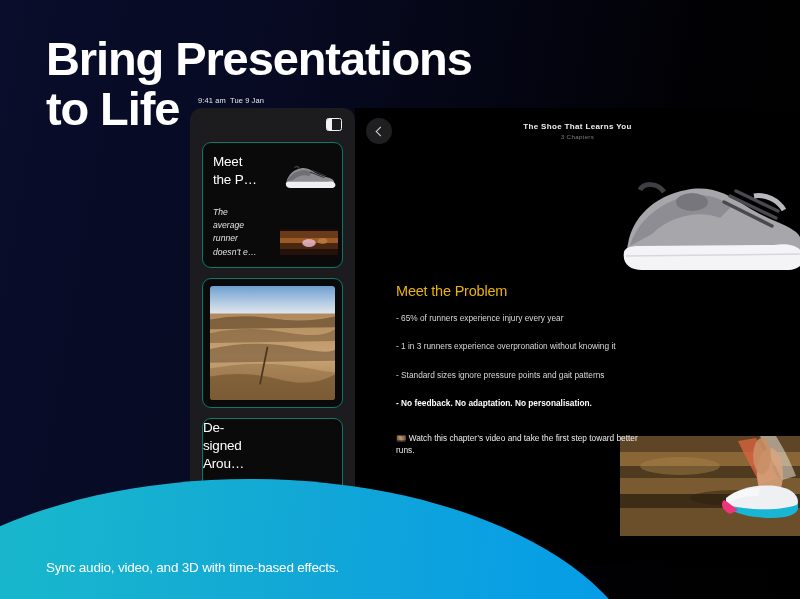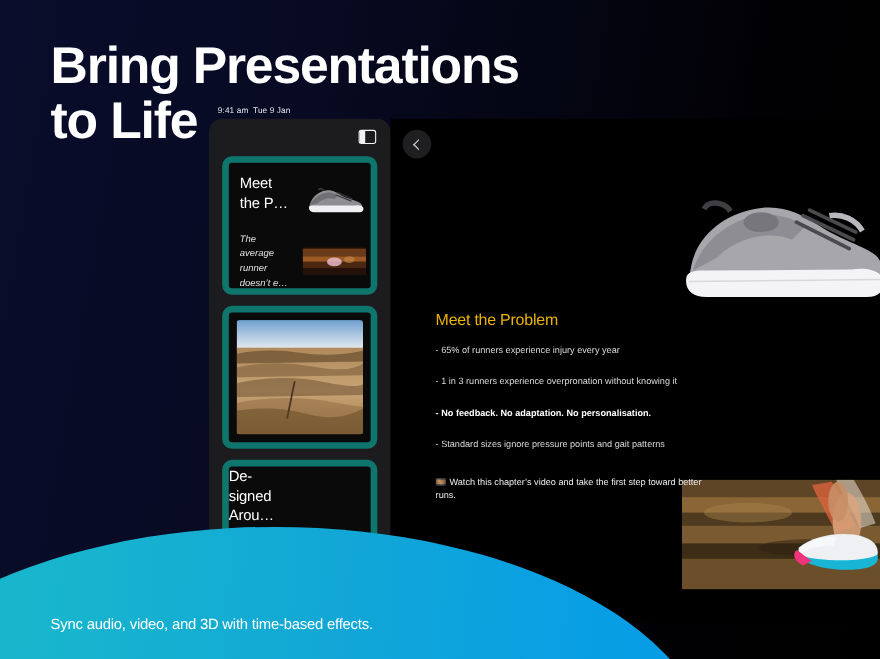--- a/index.html
+++ b/index.html
@@ -63,21 +63,21 @@
   }
   .panel-icon:before{
     content:""; position:absolute; left:0; top:0; bottom:0;
     width:5px; background:#f2f2f4;
     border-top-left-radius:1.2px; border-bottom-left-radius:1.2px;
   }
 
   .cards{ padding:0 12px; }
   .card{
     background:#0a0a0a;
-    border:6px solid #0f766e;
+    border:1px solid #0f766e;
     border-radius:9px;
     overflow:hidden;
     position:relative;
     margin-bottom:10px;
   }
   .card-a{ height:126px; padding:10px 10px 0 10px; }
   .card-b{ height:130px; padding:7px; }
   .card-c{ height:96px; padding:0; }
 
   .card-title{
@@ -258,20 +258,24 @@
 
       </div>
     </div>
 
     <div class="canvas">
 
       <div class="backbtn">
         <span class="chev"></span>
       </div>
 
+      <div class="doc-head">
+        <div class="doc-title">The Shoe That Learns You</div>
+        <div class="doc-sub">3 Chapters</div>
+      </div>
 
       <svg class="hero-shoe" viewBox="0 0 200 125">
         <path d="M22 88 C26 62 48 40 80 34 C104 29 122 38 140 50 C158 62 180 68 190 76 C196 81 197 90 192 96 L30 98 C22 98 20 94 22 88 Z" fill="#a6a6ab"></path>
         <path d="M24 90 C30 68 52 46 82 40 C100 37 114 42 126 50 L114 62 C96 54 66 58 46 78 Z" fill="#8d8d93"></path>
         <ellipse cx="86" cy="46" rx="16" ry="9" fill="#76767c"></ellipse>
         <path d="M118 46 L166 70 M124 40 L170 62 M130 35 L172 55" stroke="#4a4a4e" stroke-width="3.4" fill="none" stroke-linecap="round"></path>
         <path d="M148 40 C160 38 172 44 178 54" stroke="#b8b8bd" stroke-width="5" fill="none"></path>
         <path d="M58 36 C52 27 38 26 34 34" stroke="#3f3f43" stroke-width="5" fill="none"></path>
         <path d="M18 96 C16 108 24 114 36 114 L182 114 C196 114 200 104 196 96 C192 89 180 87 168 89 L32 90 C24 90 19 92 18 96 Z" fill="#f4f4f6"></path>
         <path d="M20 100 L196 98" stroke="#d8d8dc" stroke-width="1.4" fill="none"></path>
@@ -296,22 +300,22 @@
           <path d="M104 68 C112 78 132 82 152 82 C168 82 178 78 178 72 L178 68 C168 74 130 76 104 68 Z" fill="#18b6d4"></path>
           <path d="M104 64 C100 68 102 74 110 78 L118 74 C112 70 108 66 104 64 Z" fill="#f0347b"></path>
           <ellipse cx="142" cy="20" rx="9" ry="18" fill="#c98f66" opacity=".9"></ellipse>
         </svg>
       </div>
 
       <div class="body">
         <div class="h2">Meet the Problem</div>
         <div class="bullet">- 65% of runners experience injury every year</div>
         <div class="bullet">- 1 in 3 runners experience overpronation without knowing it</div>
+        <div class="bullet">- Standard sizes ignore pressure points and gait patterns</div>
         <div class="bullet strong">- No feedback. No adaptation. No personalisation.</div>
-        <div class="bullet">- Standard sizes ignore pressure points and gait patterns</div>
         <div class="note">
           <span>🎞️</span>
           <span>Watch this chapter’s video and take the first step toward better runs.</span>
         </div>
       </div>
 
     </div>
   </div>
 
   <div class="wave"></div>

